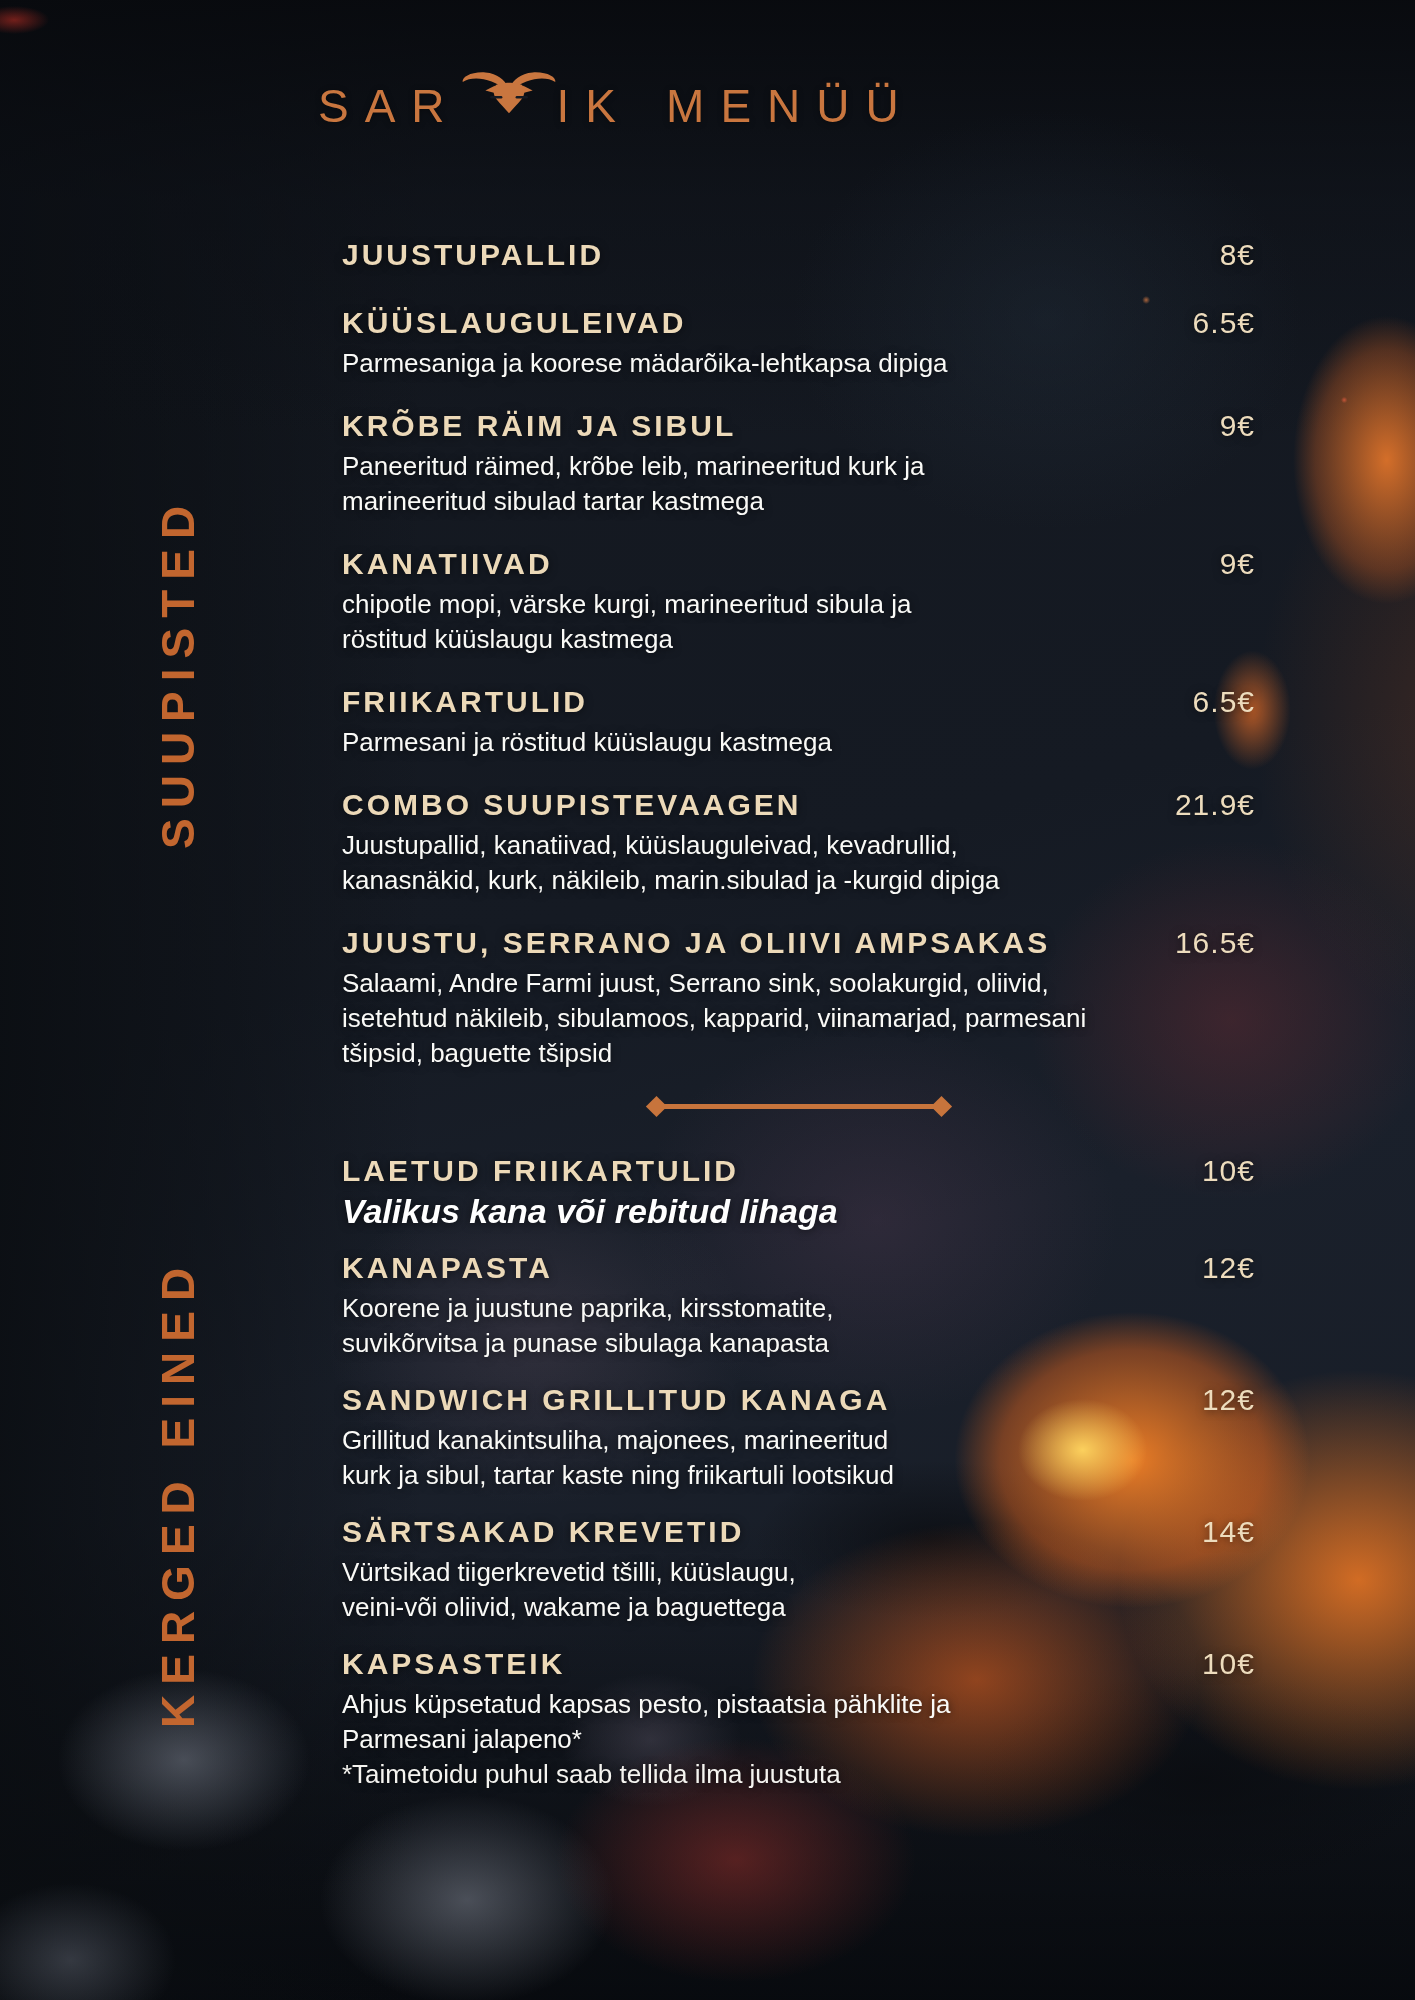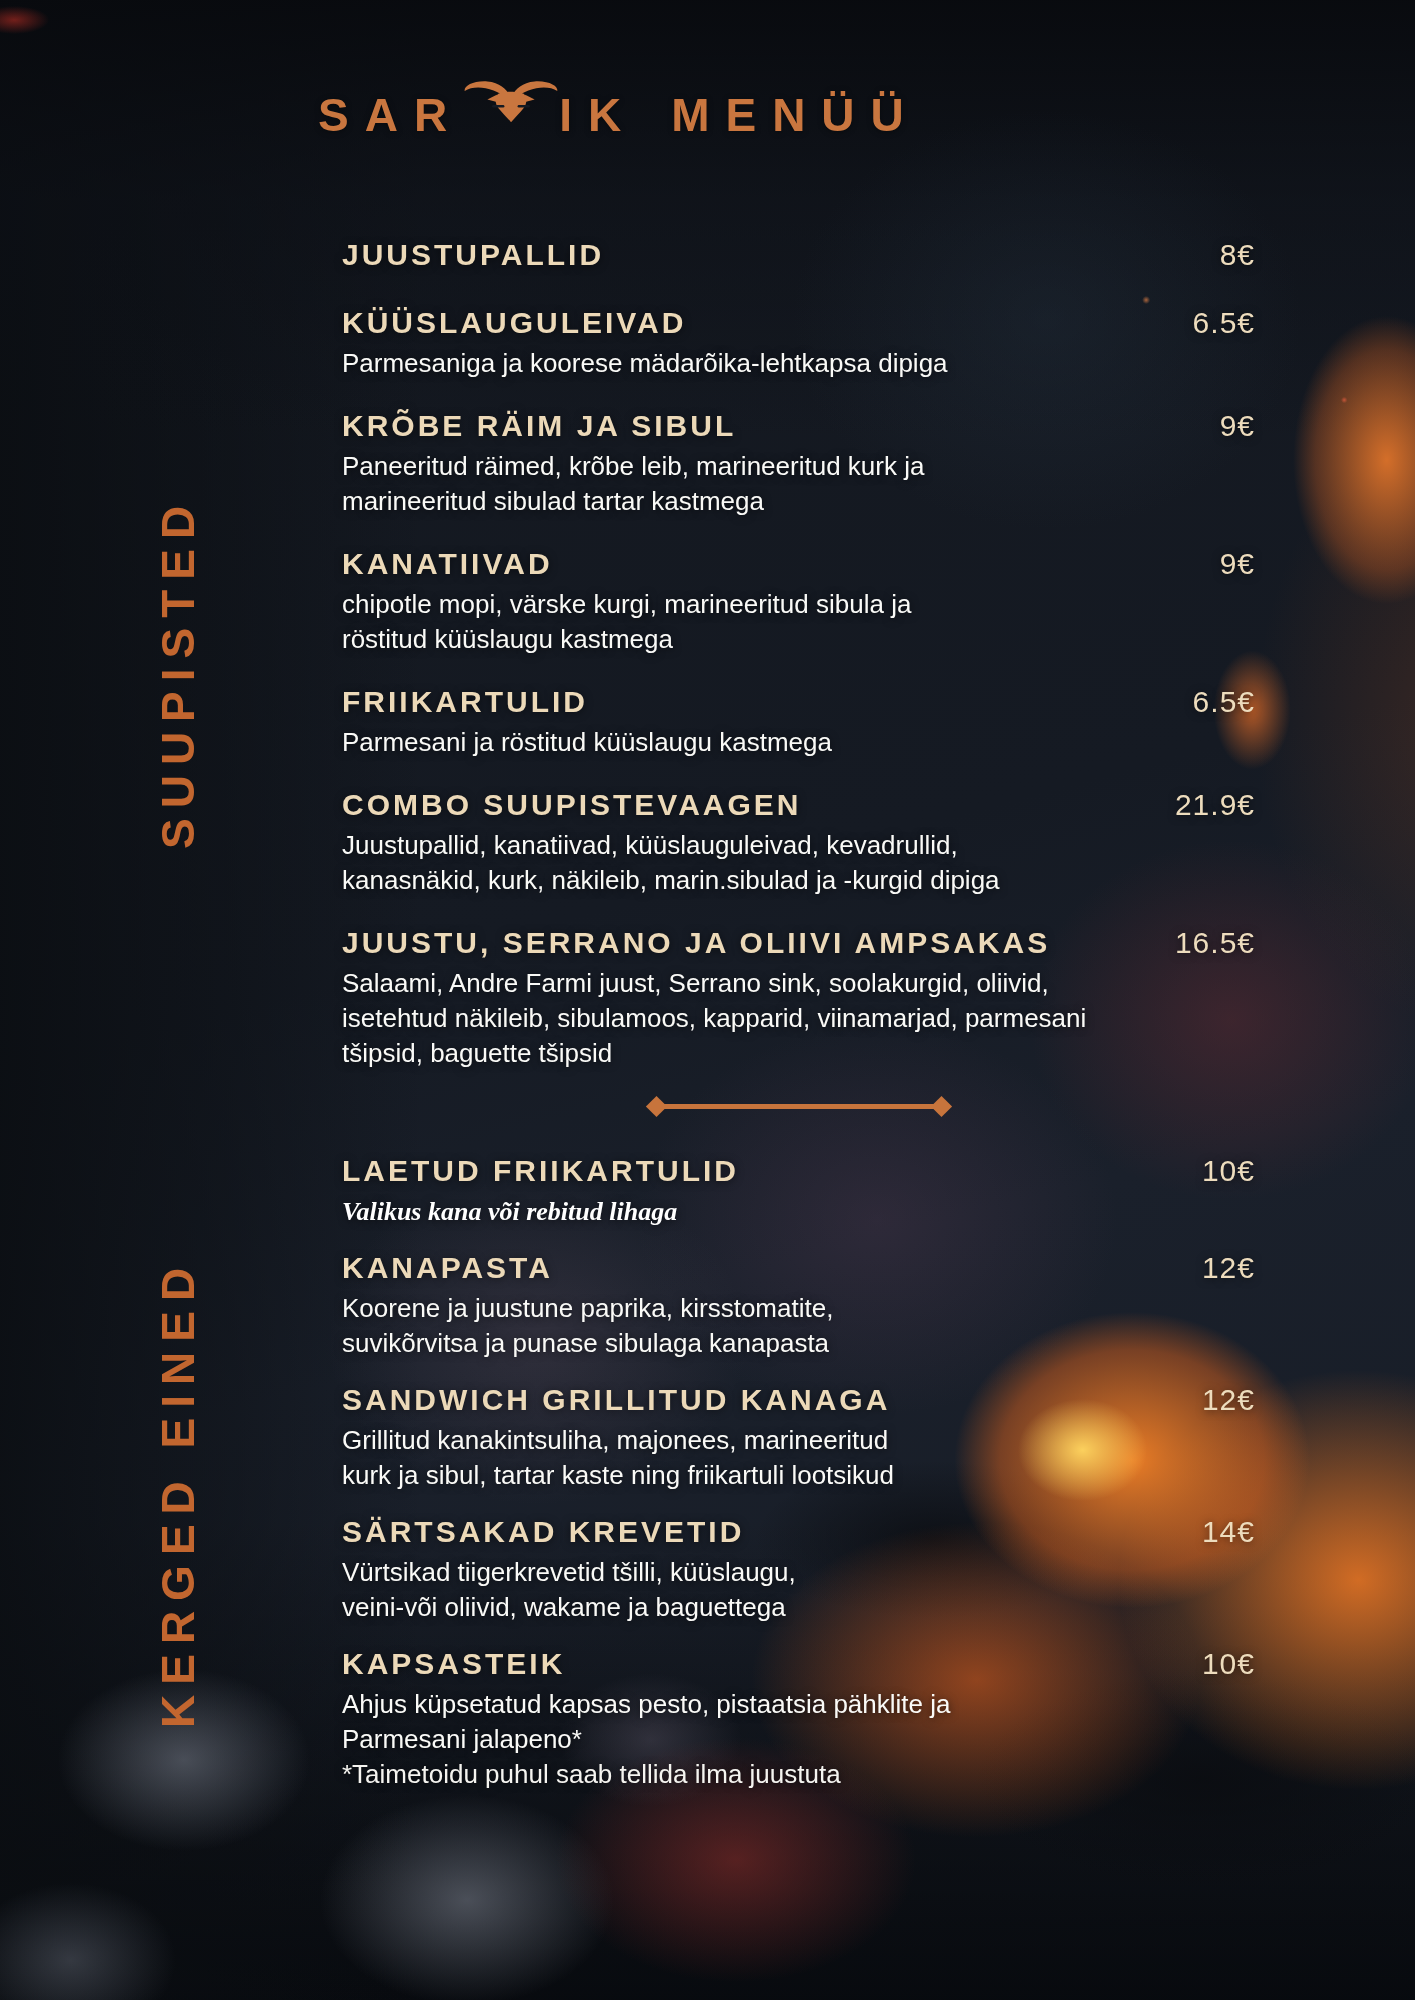--- a/index.html
+++ b/index.html
@@ -29,24 +29,24 @@
       radial-gradient(210px 150px at 33% 95%, rgba(152,158,172,.45), transparent 70%),
       radial-gradient(150px 110px at 5% 98%, rgba(112,118,132,.42), transparent 70%),
       radial-gradient(130px 95px at 46% 87%, rgba(122,112,132,.3), transparent 70%),
       radial-gradient(340px 280px at 74% 16%, rgba(42,58,74,.28), transparent 75%),
       linear-gradient(to bottom, rgba(8,10,14,.95) 0%, rgba(12,15,21,.55) 10%, rgba(14,17,23,0) 22%),
       linear-gradient(to right, rgba(10,13,17,.85) 0%, rgba(10,13,17,.45) 16%, rgba(10,13,17,0) 30%),
       linear-gradient(to bottom, rgba(5,7,10,0) 76%, rgba(6,8,11,.55) 90%, rgba(4,6,9,.8) 100%),
       linear-gradient(165deg, #13171e 0%, #151a23 45%, #1a202b 62%, #161b24 100%);
   }
   .logo{
-    position:absolute; left:318px; top:88px;
+    position:absolute; left:318px; top:79px;
     display:flex; align-items:center;
     color:#c9763f;
-    font-size:46px; font-weight:bold; letter-spacing:16px;
+    font-size:46px; font-weight:normal; letter-spacing:16px;
     text-shadow:0 1px 6px rgba(0,0,0,.4);
     white-space:nowrap;
   }
   .logo .bull{ width:104px; height:86px; margin:-24px -4px -8px -4px; flex:none; }
   .logo .menu-word{ margin-left:34px; }
   .vlabel{
     position:absolute; left:146px; width:64px;
     writing-mode:vertical-rl; transform:rotate(180deg);
     display:flex; align-items:center; justify-content:center;
     color:#c2662f; font-size:46px; font-weight:bold; letter-spacing:10px;
@@ -71,24 +71,23 @@
     color:#eddcbd; font-size:30px; font-weight:normal; letter-spacing:1px;
     flex:none; width:130px; text-align:right;
     text-shadow:0 1px 8px rgba(0,0,0,.55);
   }
   .desc{
     color:#fafaf7; font-size:26px; line-height:35px;
     white-space:pre-line;
     text-shadow:0 1px 8px rgba(0,0,0,.6);
   }
   .subtitle{
-    color:#ffffff; font-size:26px; line-height:35px;
+    color:#ffffff; font-size:34px; line-height:35px;
     font-weight:bold; font-style:italic;
     text-shadow:0 1px 8px rgba(0,0,0,.6);
-    font-family:Liberation Serif, serif;
   }
   .footnote{
     color:#f5f4f0; font-size:26px; line-height:35px; 
     text-shadow:0 1px 8px rgba(0,0,0,.6);
   }
   .divider{
     display:flex; align-items:center;
     width:292px; margin:26px auto 40px auto;
   }
   .divider .line{ flex:1; height:5px; background:#c7743c; border-radius:2px; }

